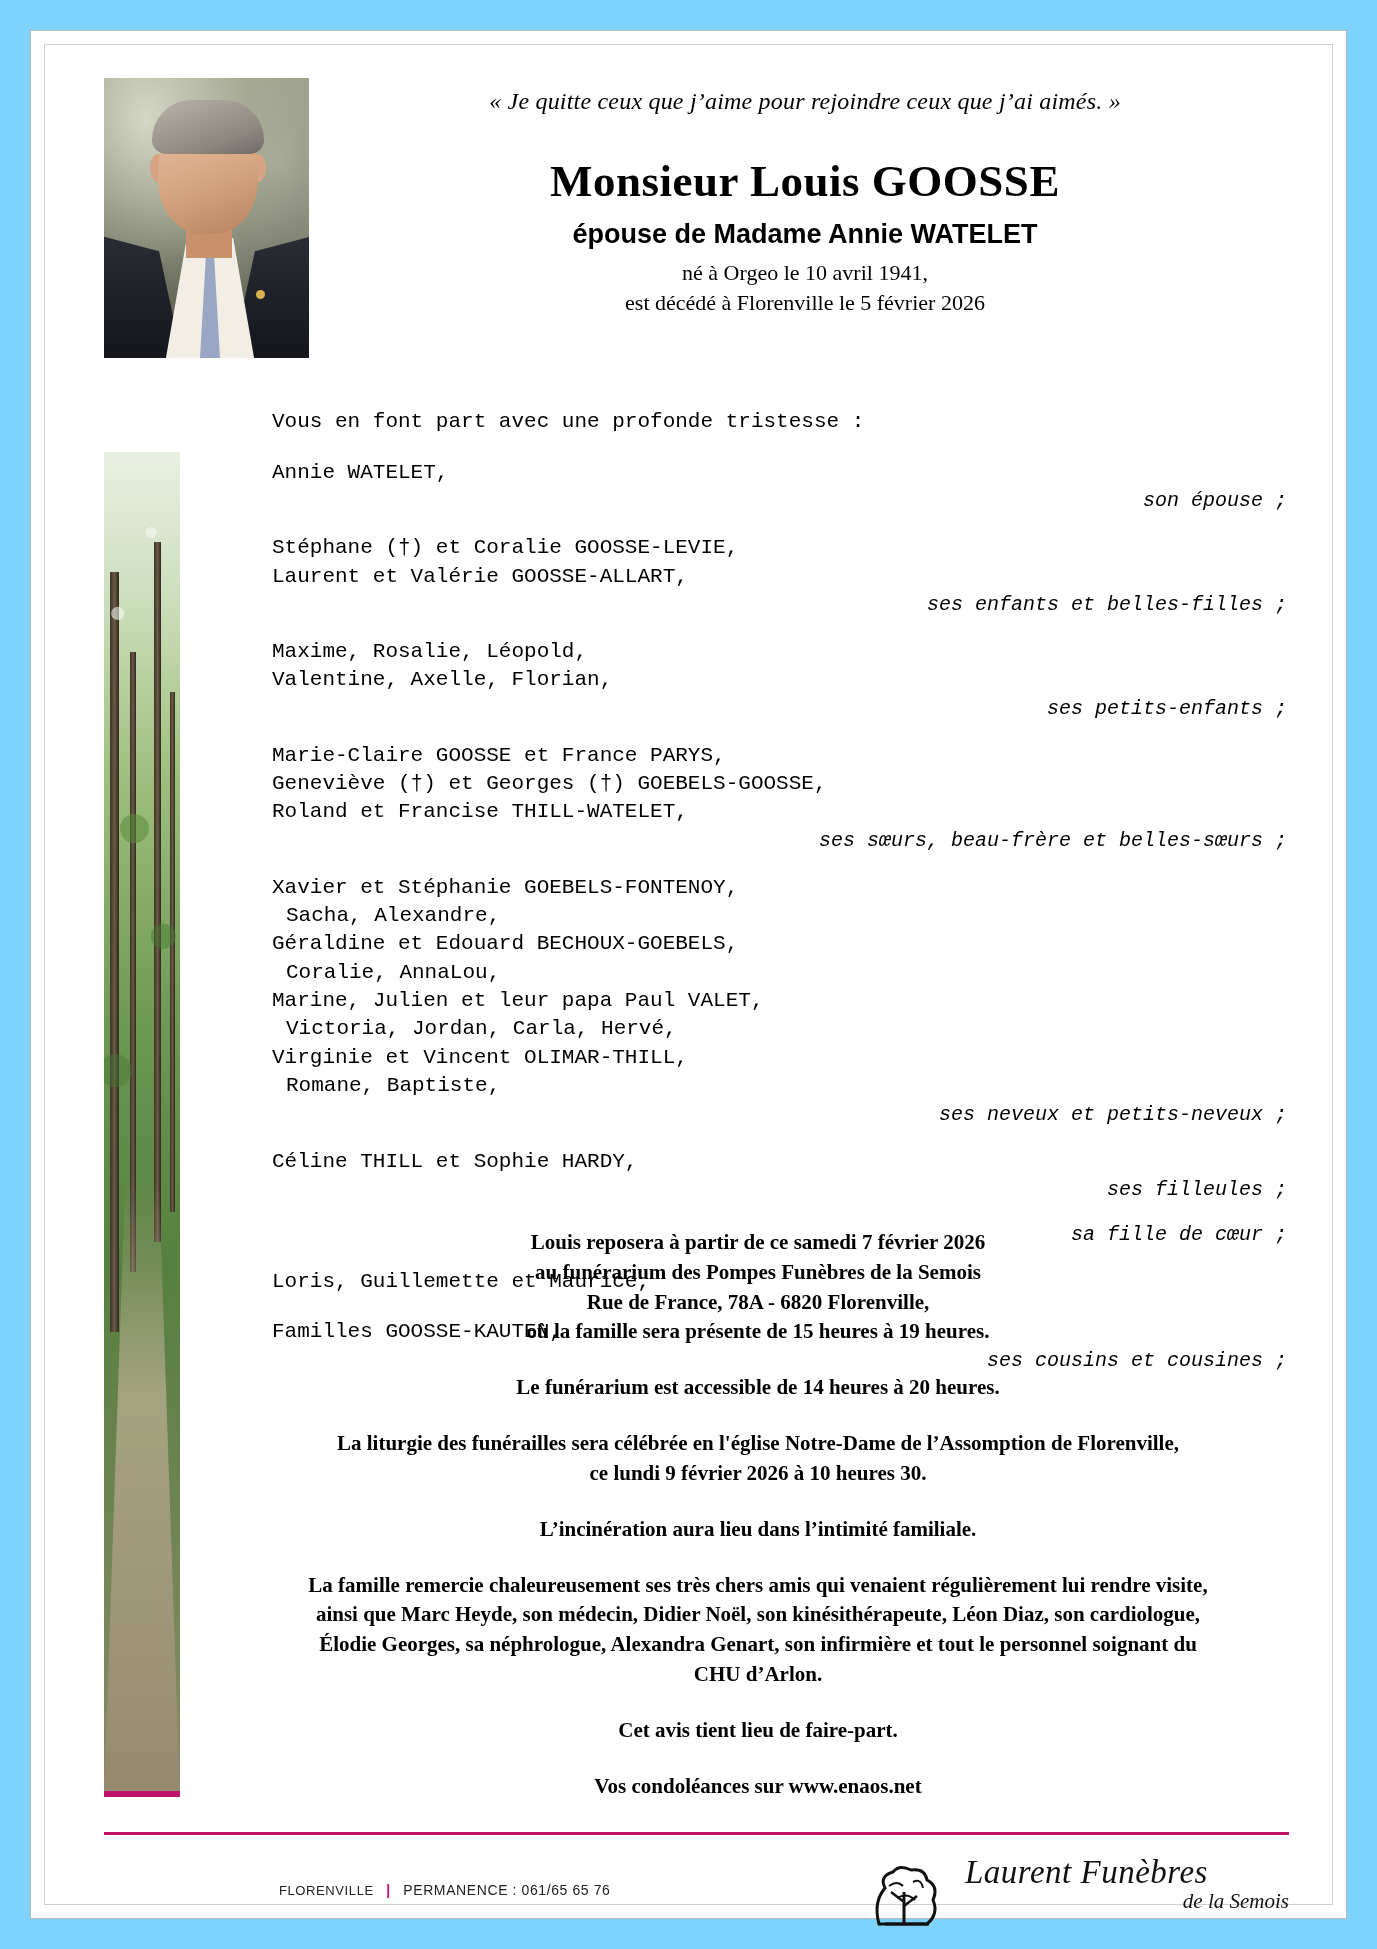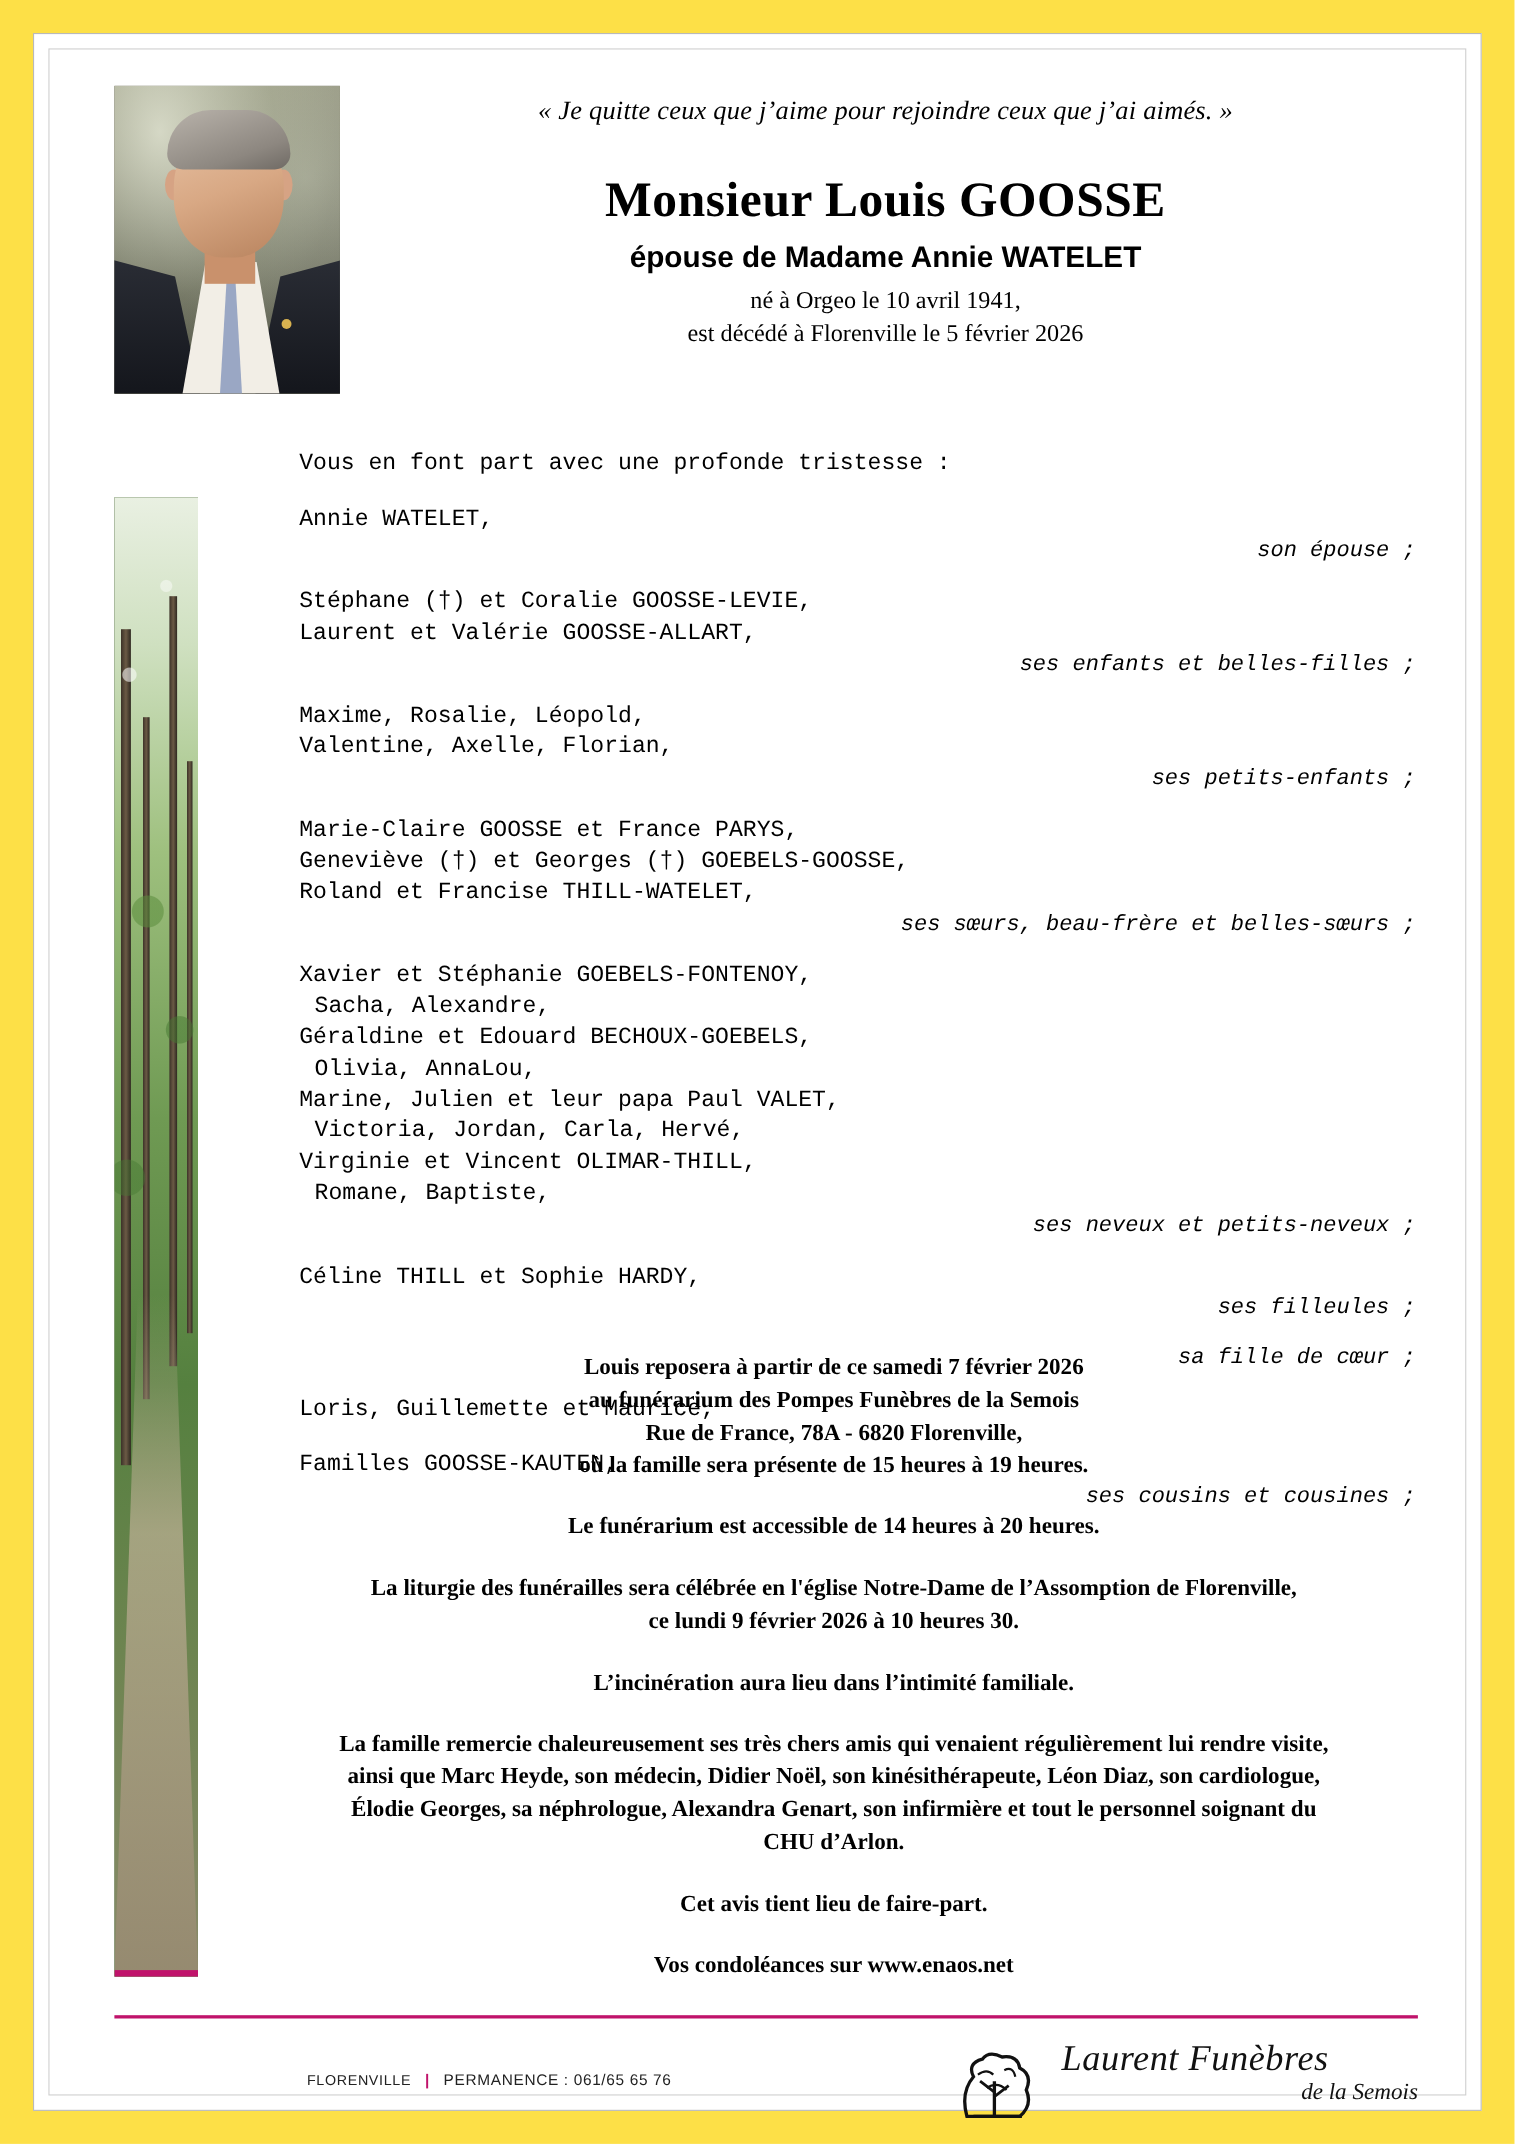--- a/index.html
+++ b/index.html
@@ -14,21 +14,21 @@
     color: #000;
     position: relative;
   }
   .page {
     position: absolute;
     top: 0; left: 0;
     width: 1377px;
     height: 1949px;
     box-sizing: border-box;
     padding: 26px;
-    background: #fde047;
+    background: #7dd3fc;
   }
   .outer-frame {
     position: absolute;
     top: 30px; left: 30px;
     width: 1317px;
     height: 1889px;
     box-sizing: border-box;
     border: 1px solid #b9b9b9;
     background: #ffffff;
   }
@@ -373,21 +373,21 @@
             <div class="">Geneviève (†) et Georges (†) GOEBELS-GOOSSE,</div>
             <div class="">Roland et Francise THILL-WATELET,</div>
           </div>
           <div class="rel-label">ses sœurs, beau-frère et belles-sœurs ;</div>
         </div>
         <div class="rel-group">
           <div class="rel-names">
             <div class="">Xavier et Stéphanie GOEBELS-FONTENOY,</div>
             <div class="indent">Sacha, Alexandre,</div>
             <div class="">Géraldine et Edouard BECHOUX-GOEBELS,</div>
-            <div class="indent">Olivia, AnnaLou,</div>
+            <div class="indent">Coralie, AnnaLou,</div>
             <div class="">Marine, Julien et leur papa Paul VALET,</div>
             <div class="indent">Victoria, Jordan, Carla, Hervé,</div>
             <div class="">Virginie et Vincent OLIMAR-THILL,</div>
             <div class="indent">Romane, Baptiste,</div>
           </div>
           <div class="rel-label">ses neveux et petits-neveux ;</div>
         </div>
         <div class="rel-group">
           <div class="rel-names">
             <div class="">Céline THILL et Sophie HARDY,</div>

